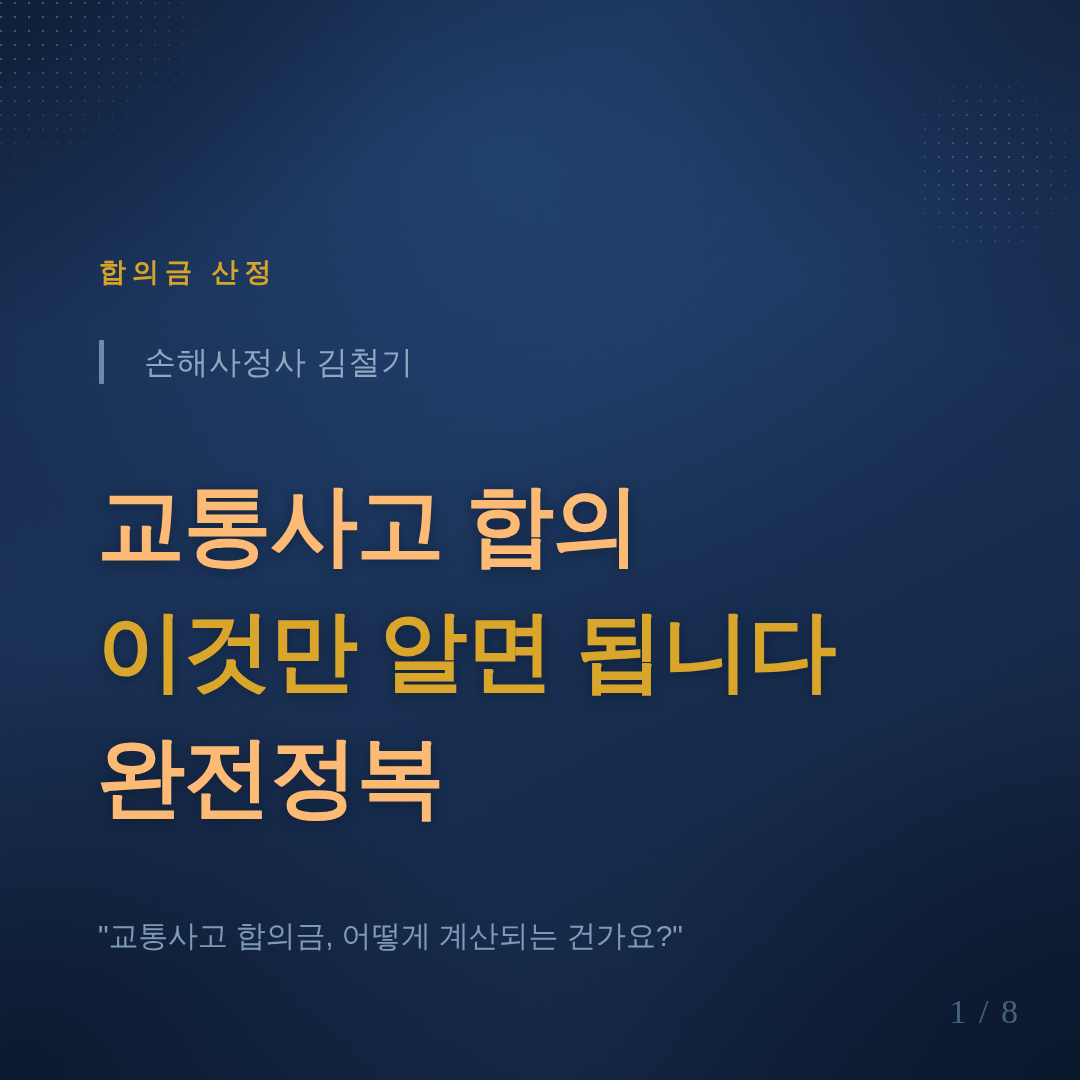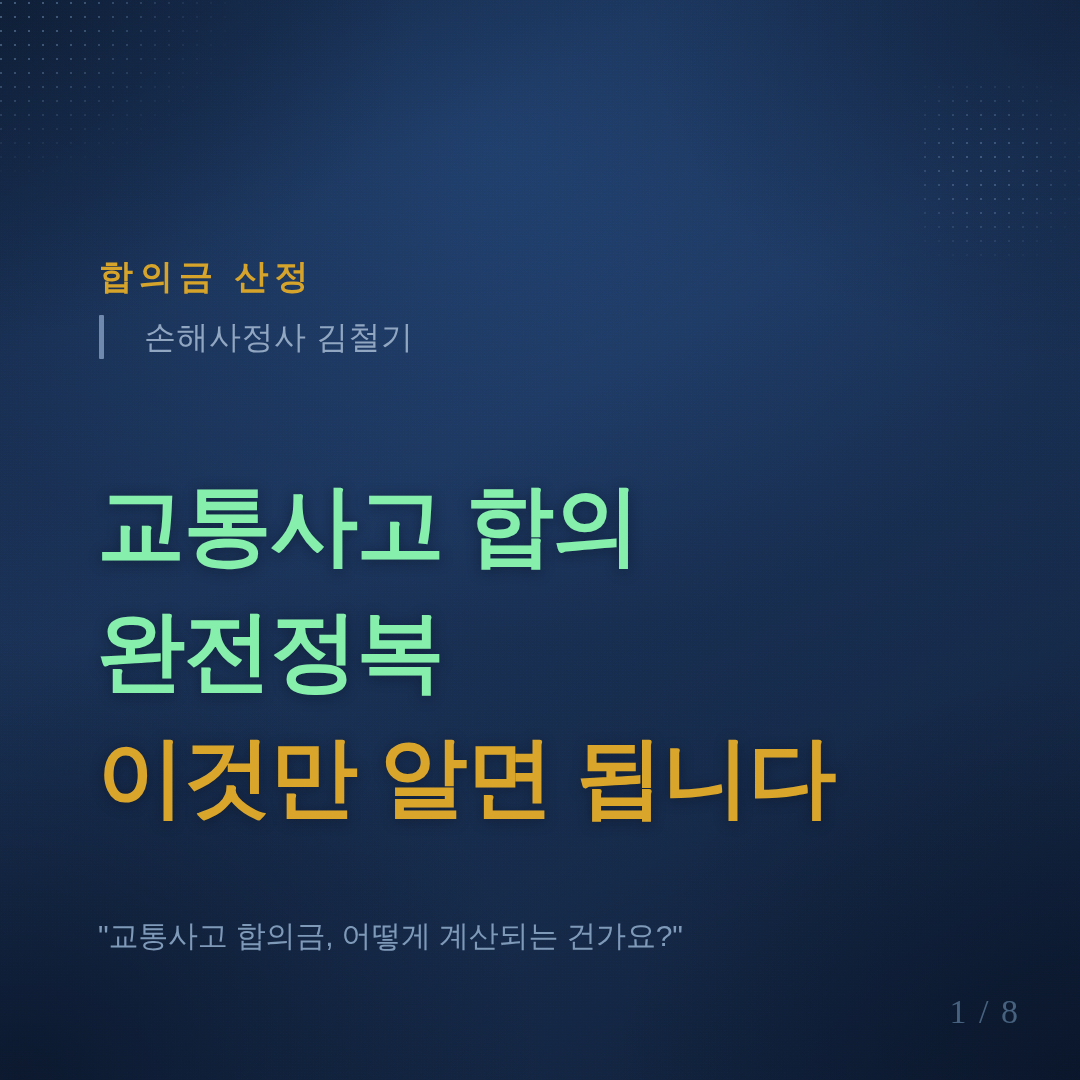--- a/index.html
+++ b/index.html
@@ -110,32 +110,32 @@
   .content {
     position: absolute;
     inset: 0;
     z-index: 10;
   }
 
   .eyebrow {
     position: absolute;
     left: 99px;
     top: 259px;
-    font-size: 34px;
+    font-size: 27px;
     font-weight: 700;
     letter-spacing: 6px;
     color: #d6a42a;
     line-height: 1;
     white-space: nowrap;
   }
 
   .byline {
     position: absolute;
     left: 99px;
-    top: 314px;
+    top: 339px;
     height: 46px;
     display: flex;
     align-items: center;
   }
   .byline-bar {
     width: 5px;
     height: 44px;
     background: #6e89ad;
     border-radius: 1px;
     flex: 0 0 auto;
@@ -157,21 +157,21 @@
     width: 900px;
   }
   .hl-line {
     font-size: 88px;
     font-weight: 800;
     line-height: 1.43;
     letter-spacing: -1.5px;
     white-space: nowrap;
   }
   .hl-line.white {
-    color: #86efac;
+    color: #fdba74;
     text-shadow: 0 2px 14px rgba(6,14,28,0.42);
   }
   .hl-line.gold {
     color: #d9a52b;
     text-shadow: 0 2px 14px rgba(6,14,28,0.42);
   }
 
   .quote {
     position: absolute;
     left: 98px;
@@ -214,22 +214,22 @@
 
     <div class="eyebrow">합의금 산정</div>
 
     <div class="byline">
       <div class="byline-bar"></div>
       <div class="byline-name">손해사정사 김철기</div>
     </div>
 
     <div class="headline">
       <div class="hl-line white">교통사고 합의</div>
+      <div class="hl-line gold">이것만 알면 됩니다</div>
       <div class="hl-line white">완전정복</div>
-      <div class="hl-line gold">이것만 알면 됩니다</div>
     </div>
 
     <div class="quote">"교통사고 합의금, 어떻게 계산되는 건가요?"</div>
 
     <div class="page-indicator">1 / 8</div>
 
   </div>
 </div>
 
 </body></html>

